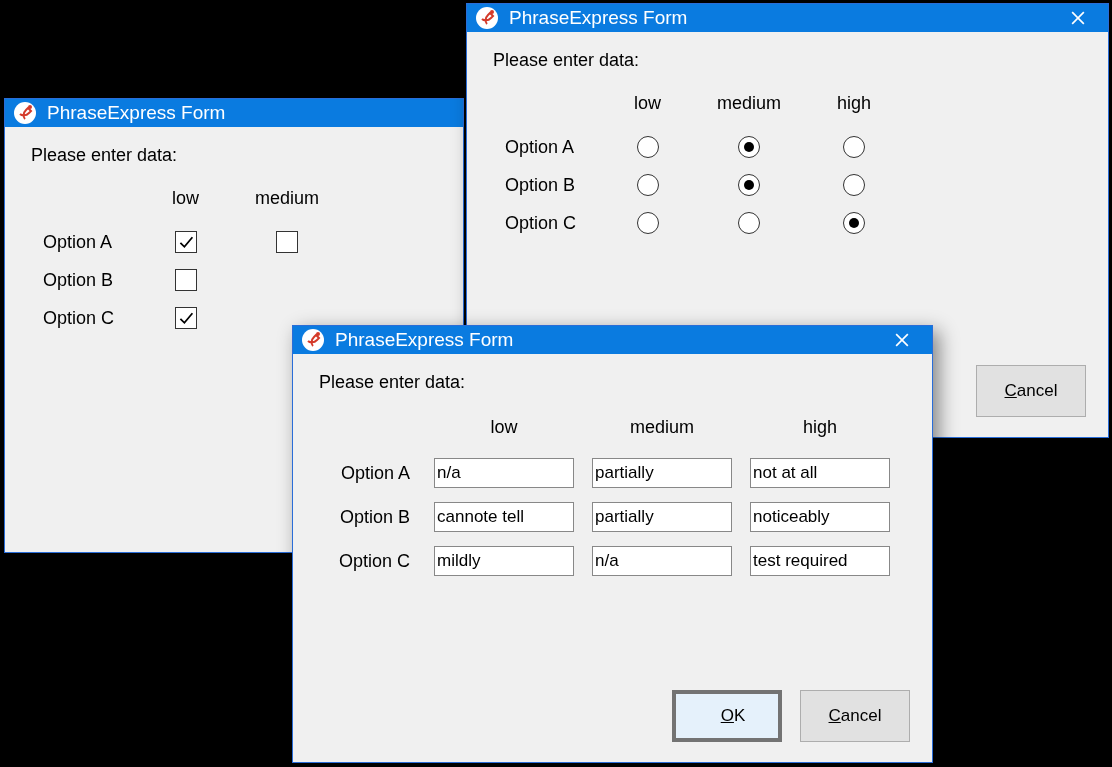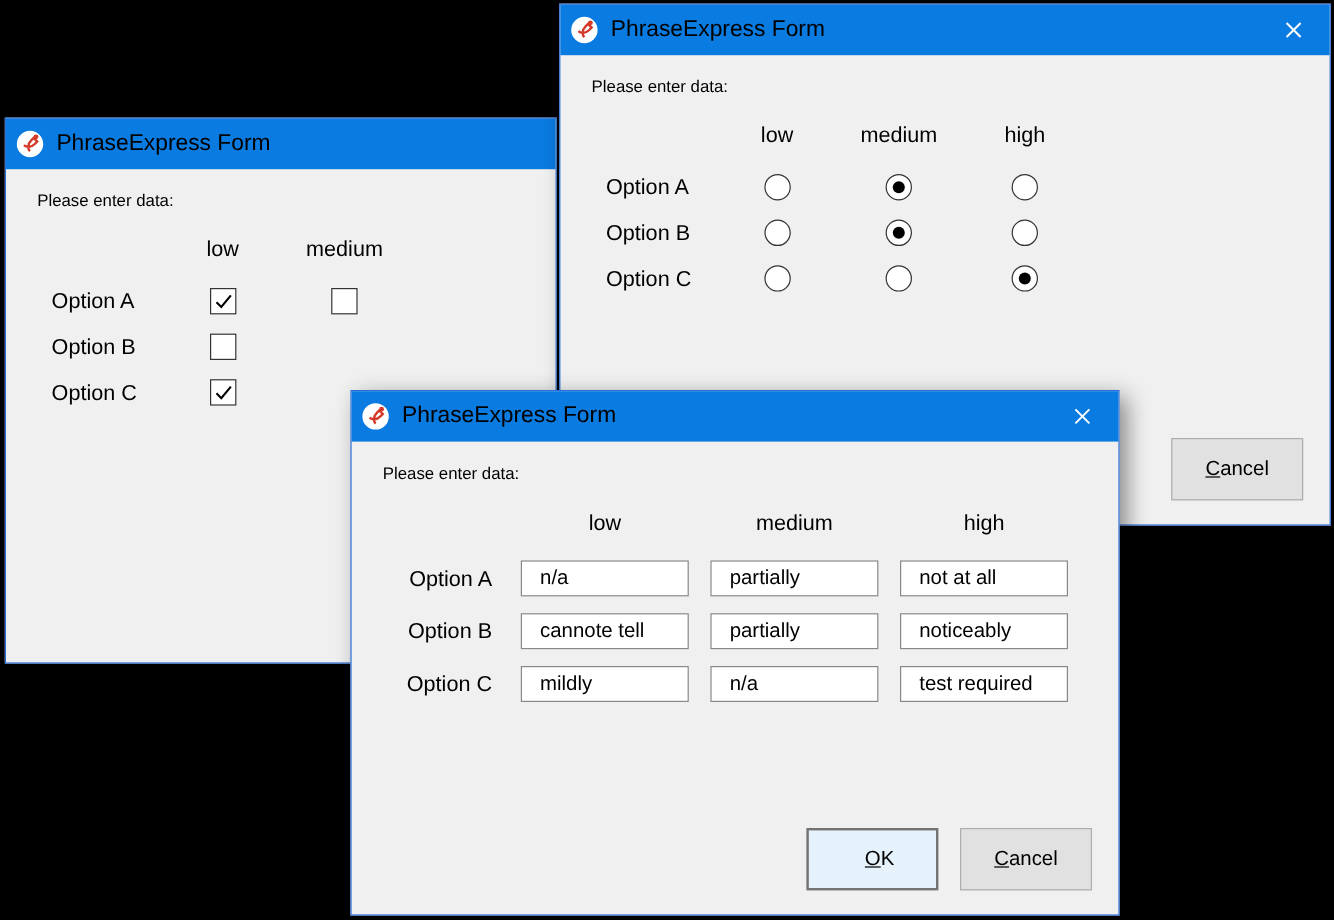--- a/index.html
+++ b/index.html
@@ -17,22 +17,22 @@
   .window {
     position: absolute;
     background: #f0f0f0;
     border: 1px solid #2a6dd8;
     box-shadow: 6px 6px 18px rgba(0,0,0,0.45);
     display: flex;
     flex-direction: column;
   }
   .titlebar {
     background: #0a7be0;
-    color: #000000;
-    height: 42px;
+    color: #ffffff;
+    height: 28px;
     display: flex;
     align-items: center;
     padding: 0 8px 0 8px;
     font-size: 19px;
     font-weight: 400;
   }
   .titlebar .app-icon {
     width: 24px;
     height: 24px;
     margin-right: 10px;
@@ -46,21 +46,21 @@
     align-items: center;
     justify-content: center;
     cursor: pointer;
   }
   .titlebar .close-btn svg { stroke: #fff; stroke-width: 1.4; }
   .body {
     padding: 18px 26px 22px 26px;
     flex: 1;
   }
   .prompt {
-    font-size: 14px;
+    font-size: 18px;
     margin-bottom: 22px;
   }
   table.grid {
     border-collapse: separate;
     border-spacing: 0;
     margin-left: 8px;
   }
   table.grid th {
     font-weight: 400;
     font-size: 18px;
@@ -107,21 +107,21 @@
     background: #fff;
   }
   .checkbox.checked svg { display: block; }
   .checkbox svg { display: none; stroke: #000; stroke-width: 2.2; fill: none; }
   
   .txt {
     width: 140px;
     height: 30px;
     border: 1px solid #888;
     background: #fff;
-    padding: 2px 15px;
+    padding: 2px 2px;
     font-size: 17px;
     font-family: inherit;
   }
   td.txtcell { padding: 6px 8px; }
   table.txtgrid th {
     font-weight: 400;
     font-size: 18px;
     text-align: center;
     padding: 0 8px 12px 8px;
   }
@@ -142,21 +142,21 @@
     height: 52px;
     background: #e1e1e1;
     border: 1px solid #adadad;
     font-size: 17px;
     cursor: pointer;
     display: flex;
     align-items: center;
     justify-content: center;
     font-family: inherit;
   }
-  .win-btn.primary { border: 2px solid #737373; background: #e5f1fb; padding-left: 18px; }
+  .win-btn.primary { border: 4px solid #737373; background: #e5f1fb; padding-left: 18px; }
   .win-btn .ul { text-decoration: underline; }
 </style>
 </head>
 <body>
 
 <div class="window" style="left:4px; top:98px; width:460px; height:455px;">
   <div class="titlebar">
     <span class="app-icon">
       <svg viewBox="0 0 24 24">
           <circle cx="12" cy="12" r="11" fill="#fff"></circle>

